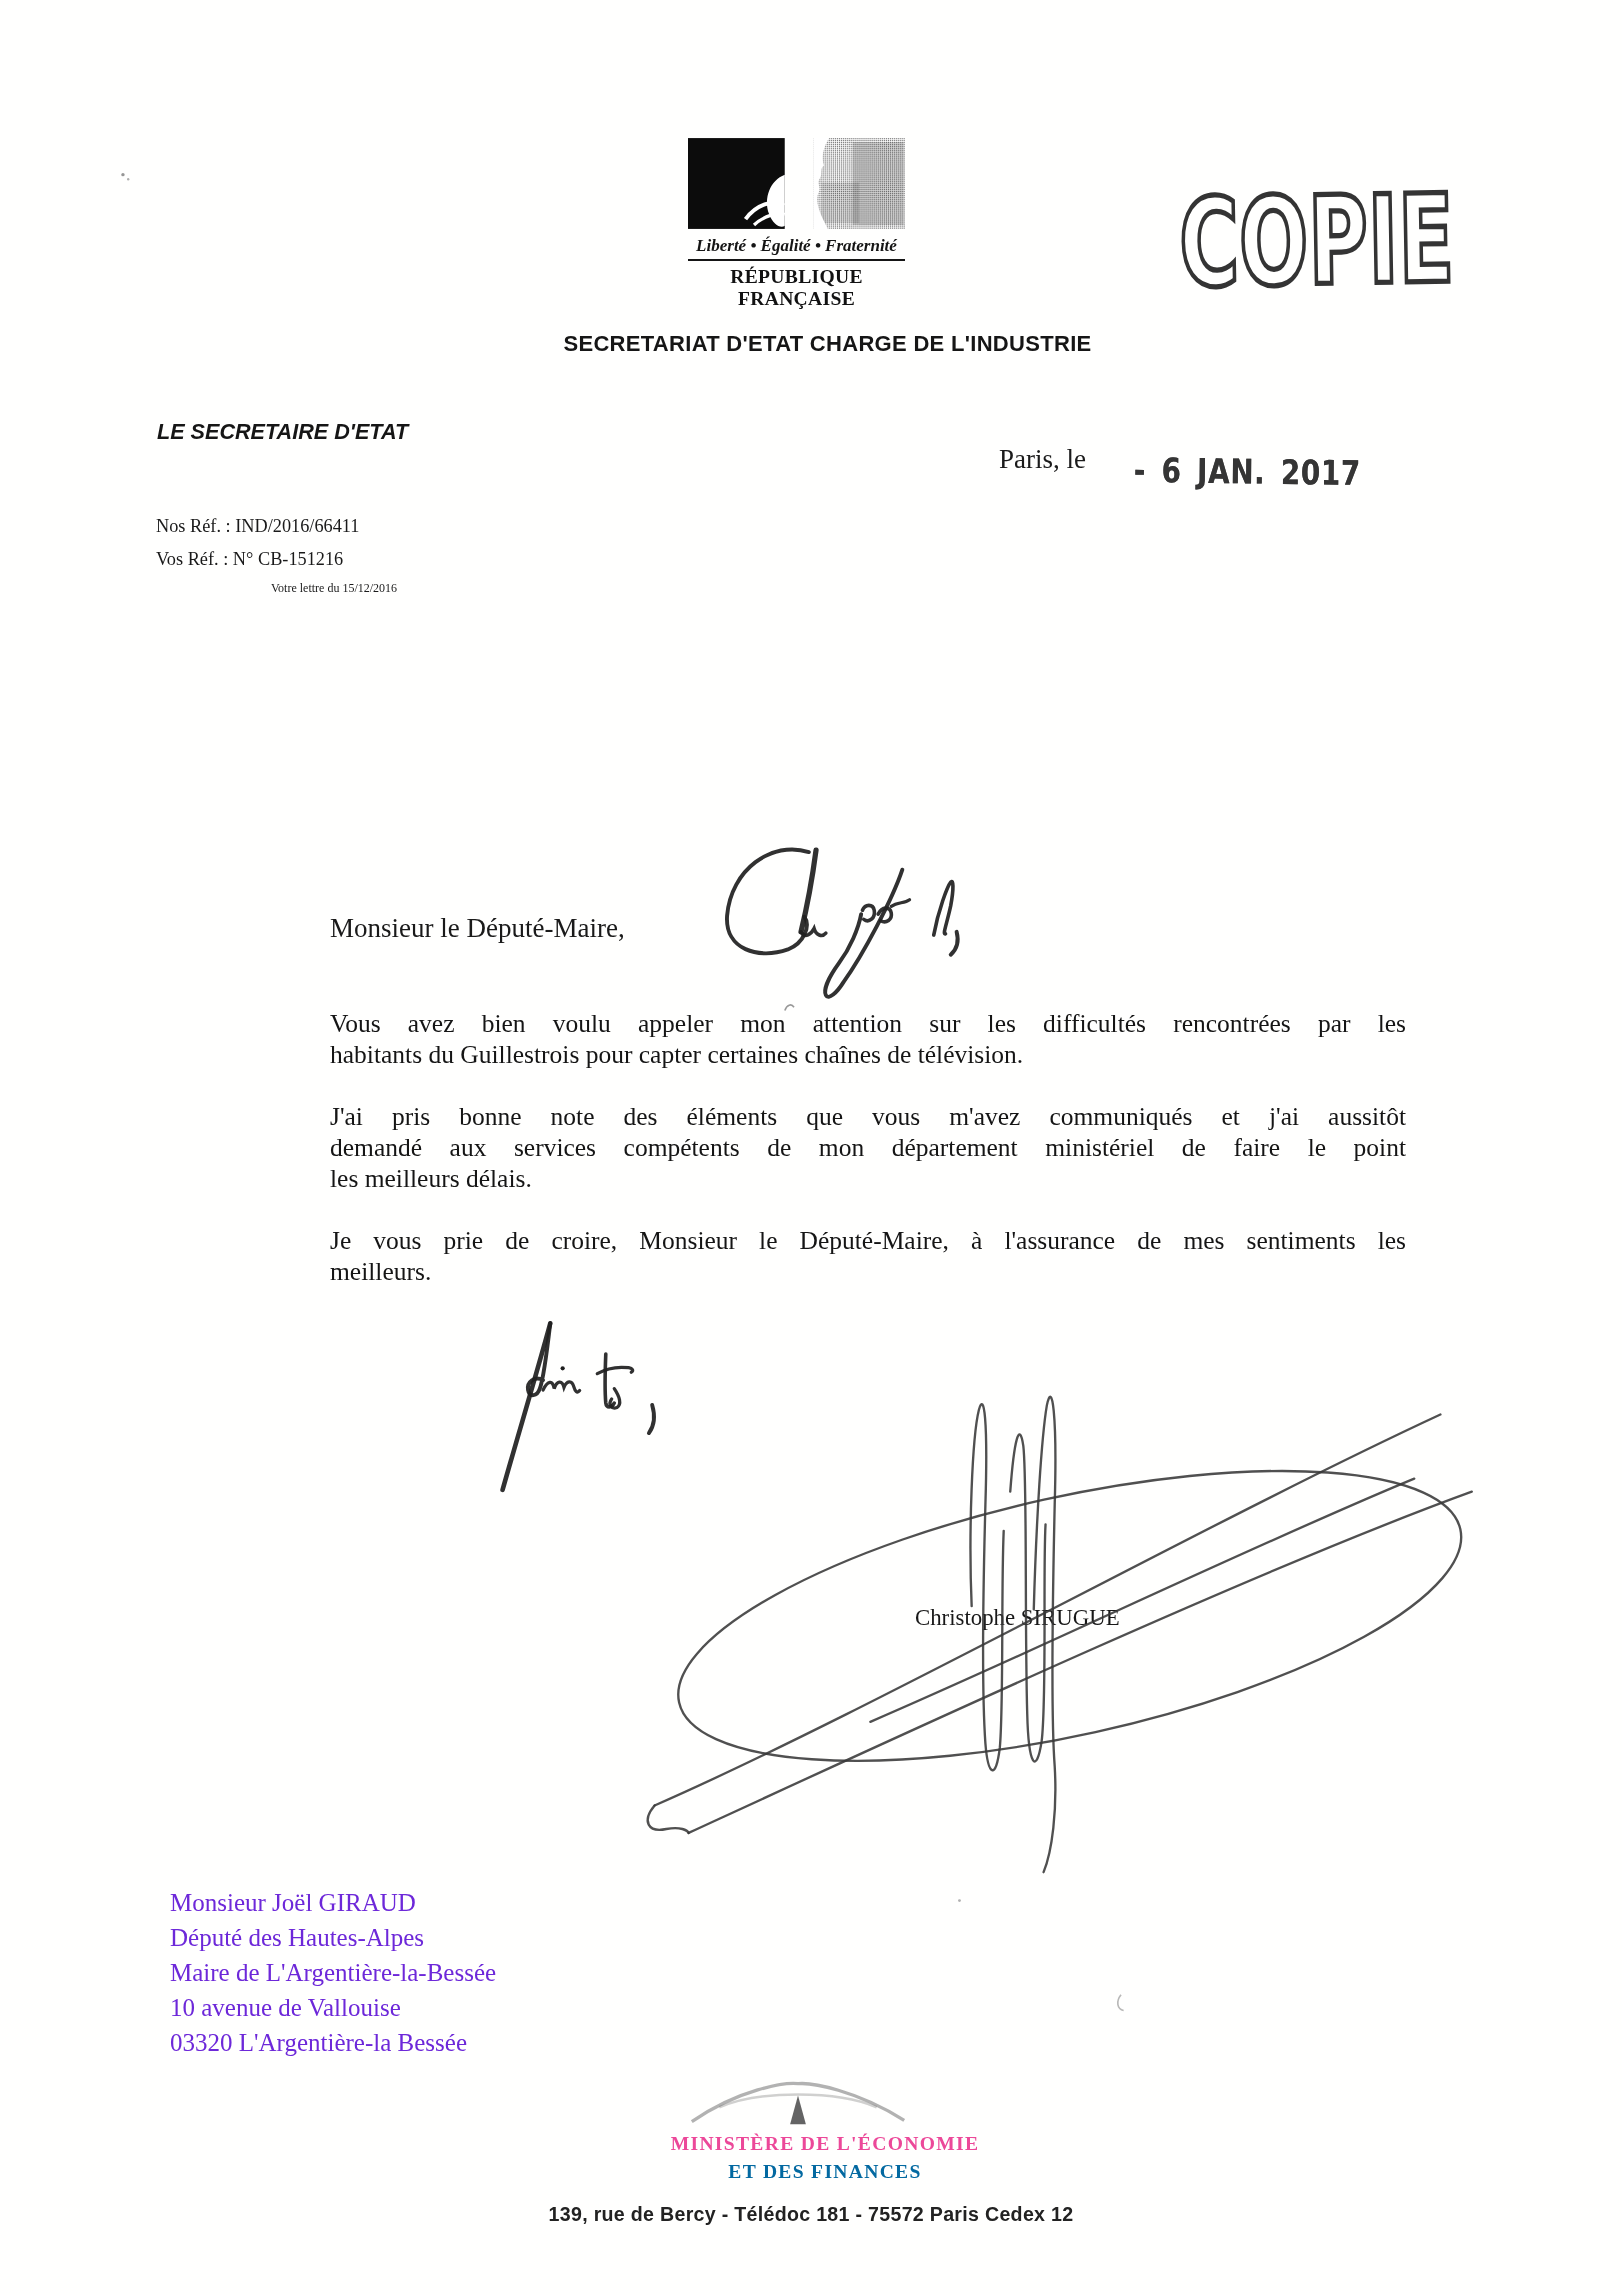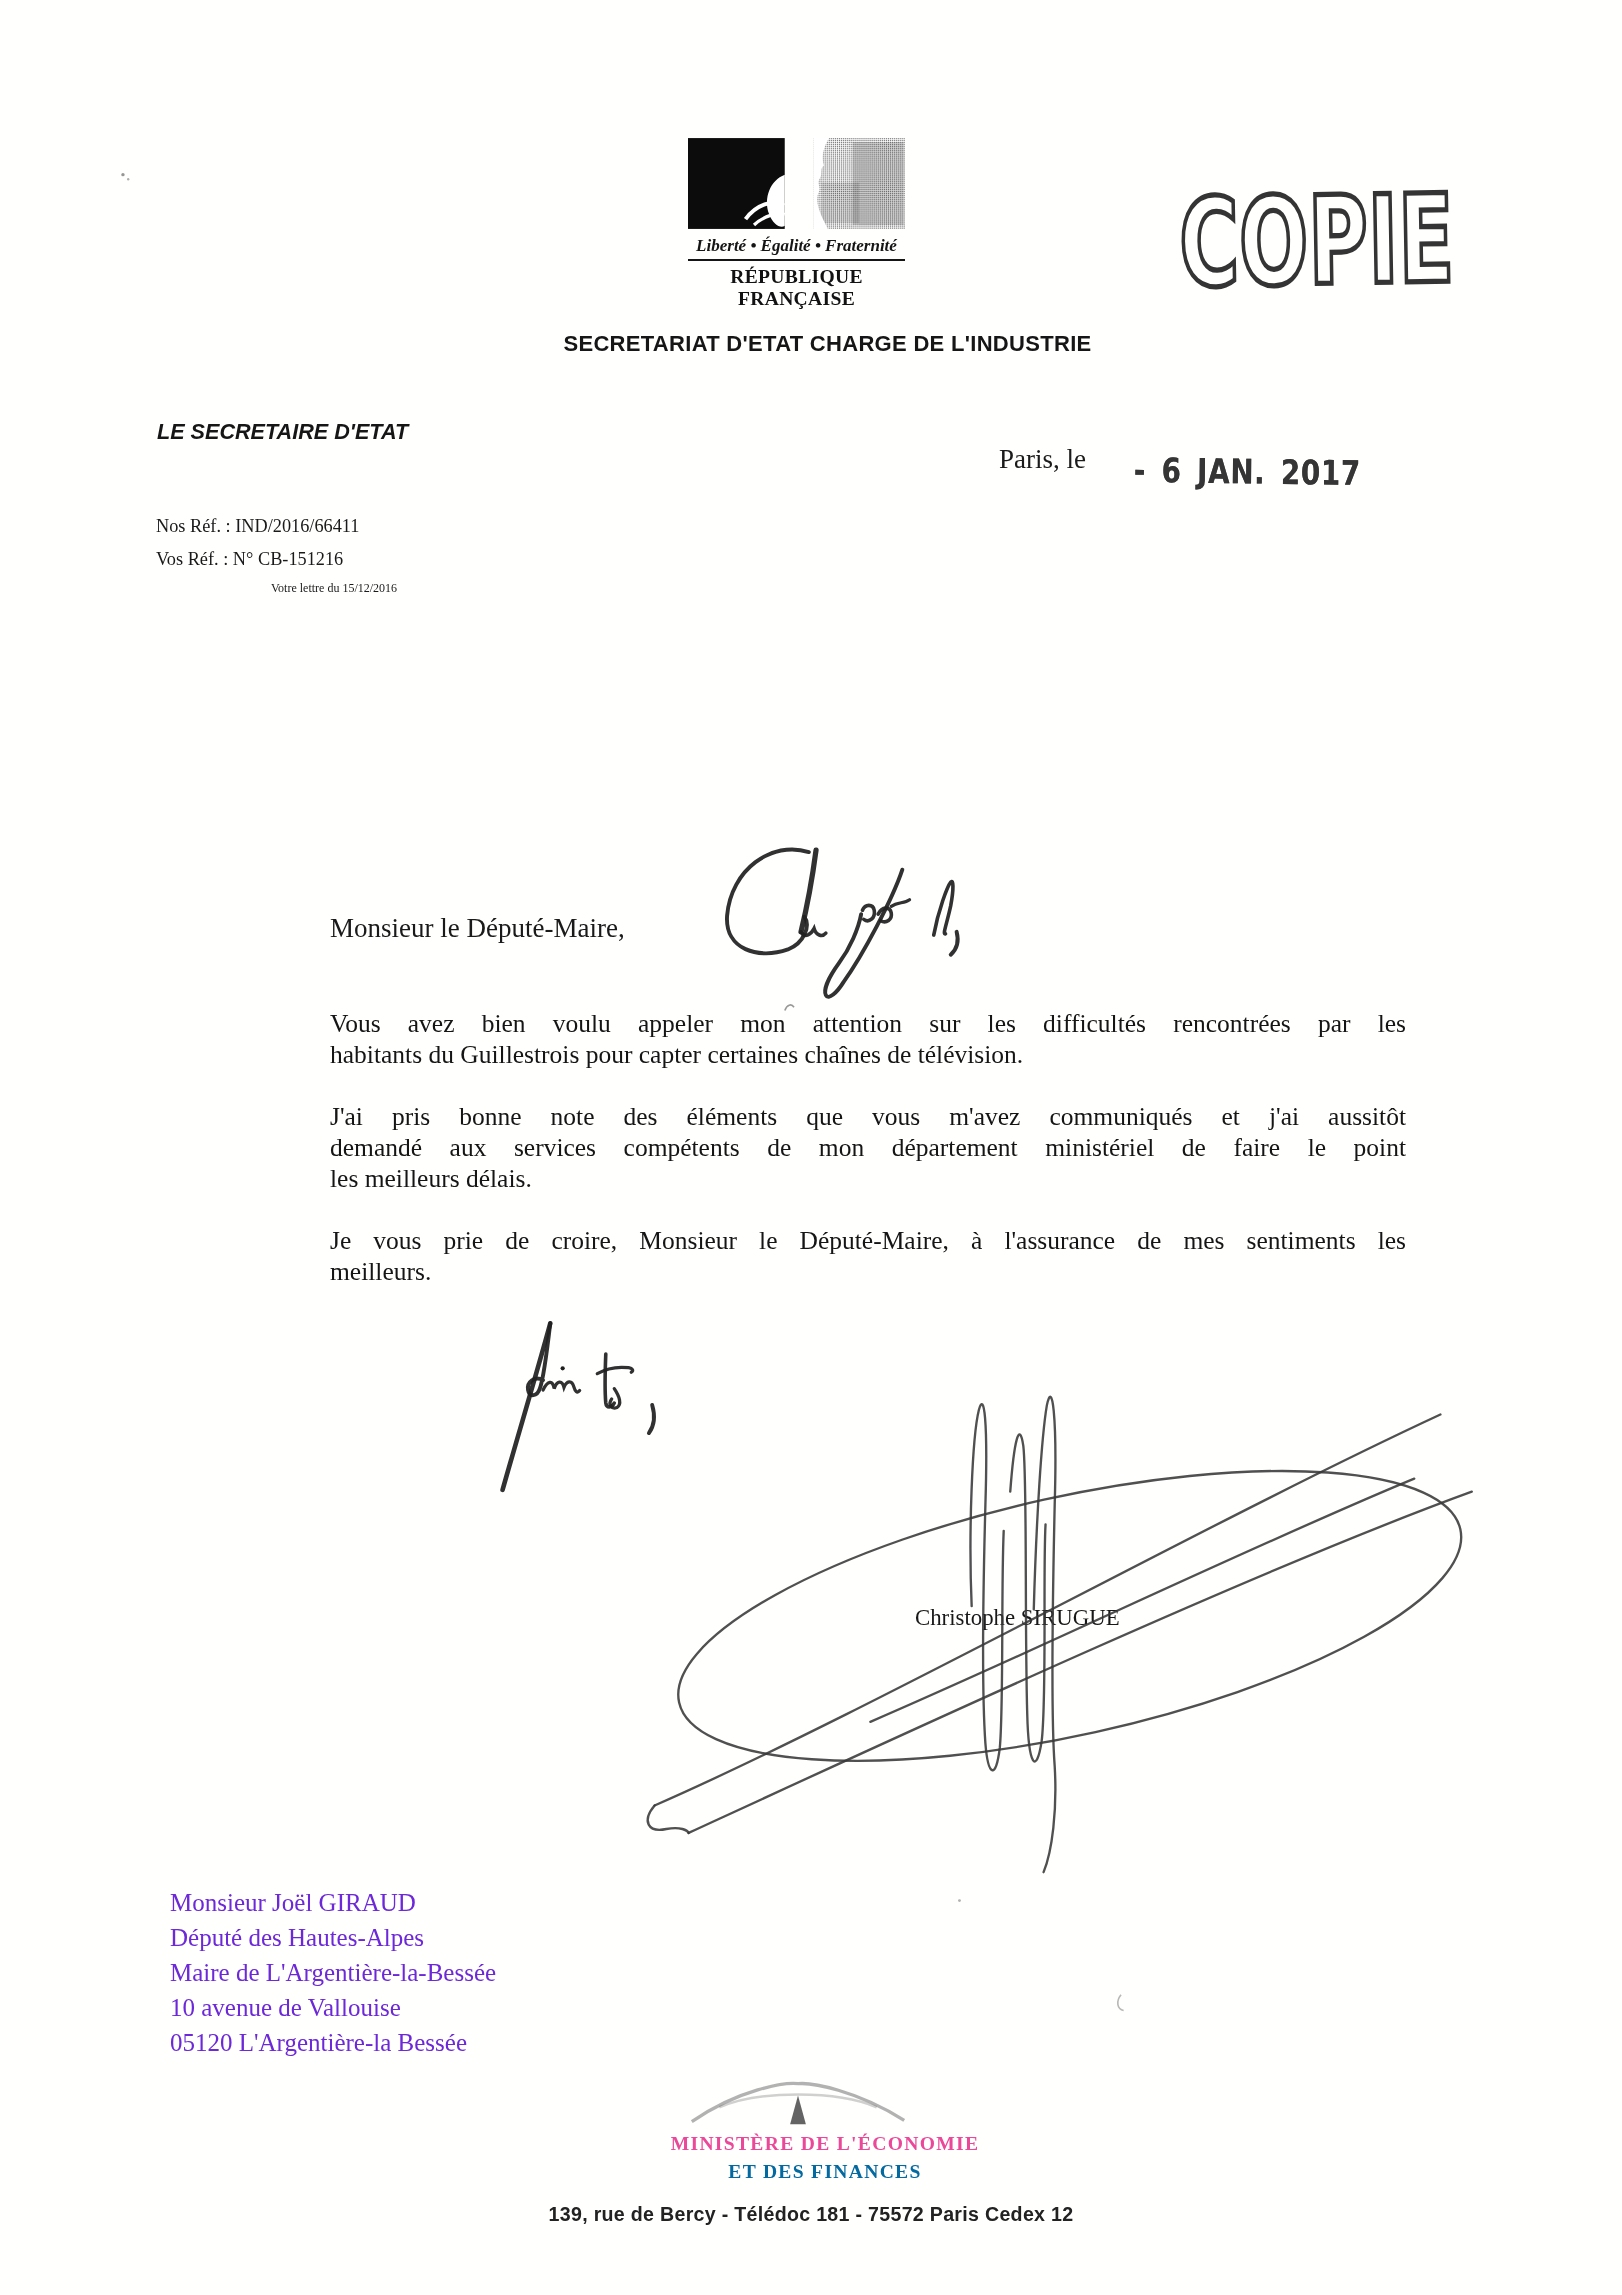--- a/index.html
+++ b/index.html
@@ -155,21 +155,21 @@
         <path d="M640,360 C644,220 652,95 660,48 C668,8 676,60 672,200 C668,380 666,520 672,600 C676,668 668,730 655,762"></path>
       </g>
     </svg>
   </div>
 
   <div class="abs recipient">
     <div>Monsieur Joël GIRAUD</div>
     <div>Député des Hautes-Alpes</div>
     <div>Maire de L'Argentière-la-Bessée</div>
     <div>10 avenue de Vallouise</div>
-    <div>05120 L'Argentière-la Bessée</div>
+    <div>03320 L'Argentière-la Bessée</div>
   </div>
 
   <svg class="abs" style="left:680px;top:2077px;" width="236" height="56" viewBox="0 0 360 85" aria-hidden="true">
     <path d="M18,68 C90,18 160,8 180,10 C200,8 270,20 342,66" stroke="#666" stroke-width="5" fill="none" opacity="0.5"></path>
     <path d="M60,46 C120,20 240,20 300,46" stroke="#777" stroke-width="4" fill="none" opacity="0.35"></path>
     <path d="M180,28 L192,72 L168,72 Z" fill="#3d3d3d" opacity="0.8"></path>
   </svg>
 
   <div class="abs ministry1">MINISTÈRE DE L'ÉCONOMIE</div>
   <div class="abs ministry2">ET DES FINANCES</div>

